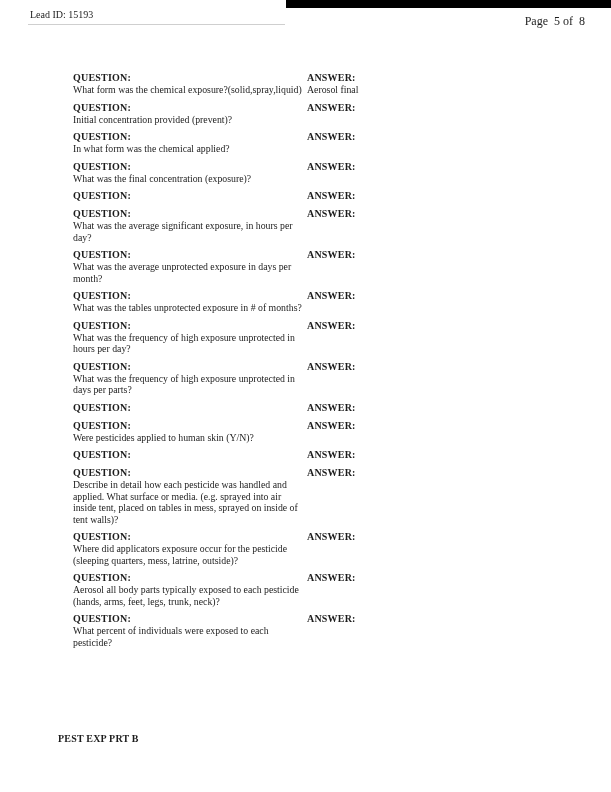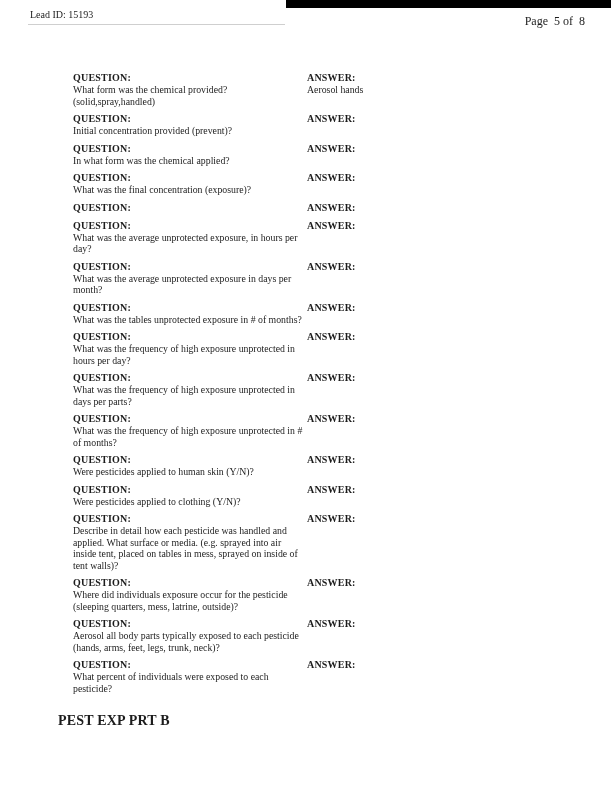--- a/index.html
+++ b/index.html
@@ -68,44 +68,44 @@
     font-size: 10px;
     line-height: 13px;
     letter-spacing: 0.2px;
   }
   .q-text, .a-text {
     font-size: 9.8px;
     line-height: 11.5px;
   }
   .footer {
     position: absolute;
-    top: 713px;
+    top: 733px;
     left: 58px;
     font-weight: bold;
-    font-size: 14px;
+    font-size: 10px;
     letter-spacing: 0.2px;
   }
 </style>
 </head>
 <body>
 
 <div class="page">
   <div class="scan-bar"></div>
   <div class="lead-id">Lead ID: 15193</div>
   <div class="header-rule"></div>
   <div class="page-number">Page  5 of  8</div>
   <div class="content">
   <div class="row">
     <div class="q-col">
       <div class="label">QUESTION:</div>
-      <div class="q-text">What form was the chemical provided?(solid,spray,handled)</div>
-    </div>
-    <div class="a-col">
-      <div class="label">ANSWER:</div>
-      <div class="a-text">Aerosol hands</div>
+      <div class="q-text">What form was the chemical exposure?(solid,spray,liquid)</div>
+    </div>
+    <div class="a-col">
+      <div class="label">ANSWER:</div>
+      <div class="a-text">Aerosol final</div>
     </div>
   </div>
 
   <div class="row">
     <div class="q-col">
       <div class="label">QUESTION:</div>
       <div class="q-text">Initial concentration provided (prevent)?</div>
     </div>
     <div class="a-col">
       <div class="label">ANSWER:</div>
@@ -141,21 +141,21 @@
     </div>
     <div class="a-col">
       <div class="label">ANSWER:</div>
       <div class="a-text"></div>
     </div>
   </div>
 
   <div class="row">
     <div class="q-col">
       <div class="label">QUESTION:</div>
-      <div class="q-text">What was the average unprotected exposure, in hours per day?</div>
+      <div class="q-text">What was the average significant exposure, in hours per day?</div>
     </div>
     <div class="a-col">
       <div class="label">ANSWER:</div>
       <div class="a-text"></div>
     </div>
   </div>
 
   <div class="row">
     <div class="q-col">
       <div class="label">QUESTION:</div>
@@ -196,21 +196,20 @@
     </div>
     <div class="a-col">
       <div class="label">ANSWER:</div>
       <div class="a-text"></div>
     </div>
   </div>
 
   <div class="row">
     <div class="q-col">
       <div class="label">QUESTION:</div>
-      <div class="q-text">What was the frequency of high exposure unprotected in # of months?</div>
     </div>
     <div class="a-col">
       <div class="label">ANSWER:</div>
       <div class="a-text"></div>
     </div>
   </div>
 
   <div class="row">
     <div class="q-col">
       <div class="label">QUESTION:</div>
@@ -218,21 +217,20 @@
     </div>
     <div class="a-col">
       <div class="label">ANSWER:</div>
       <div class="a-text"></div>
     </div>
   </div>
 
   <div class="row">
     <div class="q-col">
       <div class="label">QUESTION:</div>
-      <div class="q-text">Were pesticides applied to clothing (Y/N)?</div>
     </div>
     <div class="a-col">
       <div class="label">ANSWER:</div>
       <div class="a-text"></div>
     </div>
   </div>
 
   <div class="row">
     <div class="q-col">
       <div class="label">QUESTION:</div>
@@ -240,21 +238,21 @@
     </div>
     <div class="a-col">
       <div class="label">ANSWER:</div>
       <div class="a-text"></div>
     </div>
   </div>
 
   <div class="row">
     <div class="q-col">
       <div class="label">QUESTION:</div>
-      <div class="q-text">Where did individuals exposure occur for the pesticide (sleeping quarters, mess, latrine, outside)?</div>
+      <div class="q-text">Where did applicators exposure occur for the pesticide (sleeping quarters, mess, latrine, outside)?</div>
     </div>
     <div class="a-col">
       <div class="label">ANSWER:</div>
       <div class="a-text"></div>
     </div>
   </div>
 
   <div class="row">
     <div class="q-col">
       <div class="label">QUESTION:</div>

